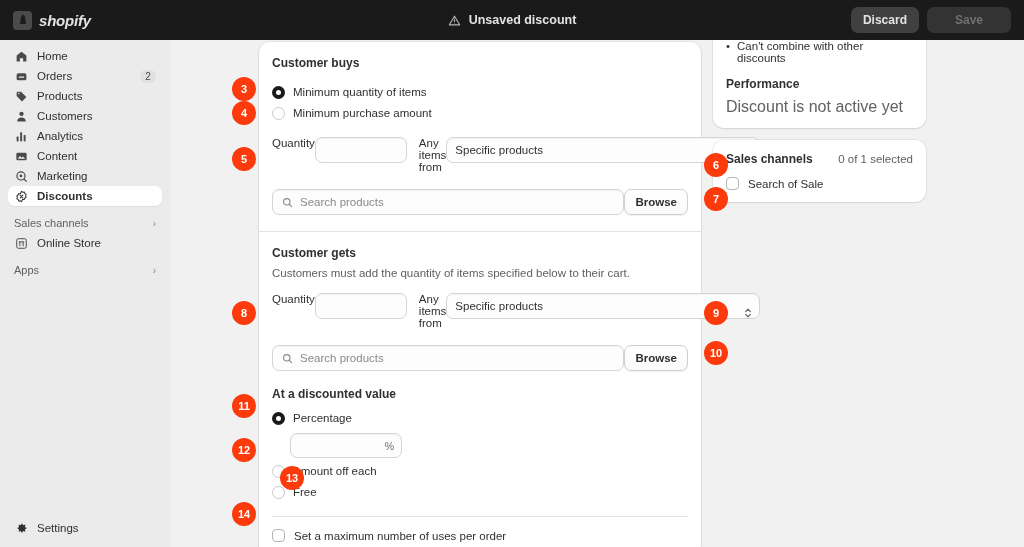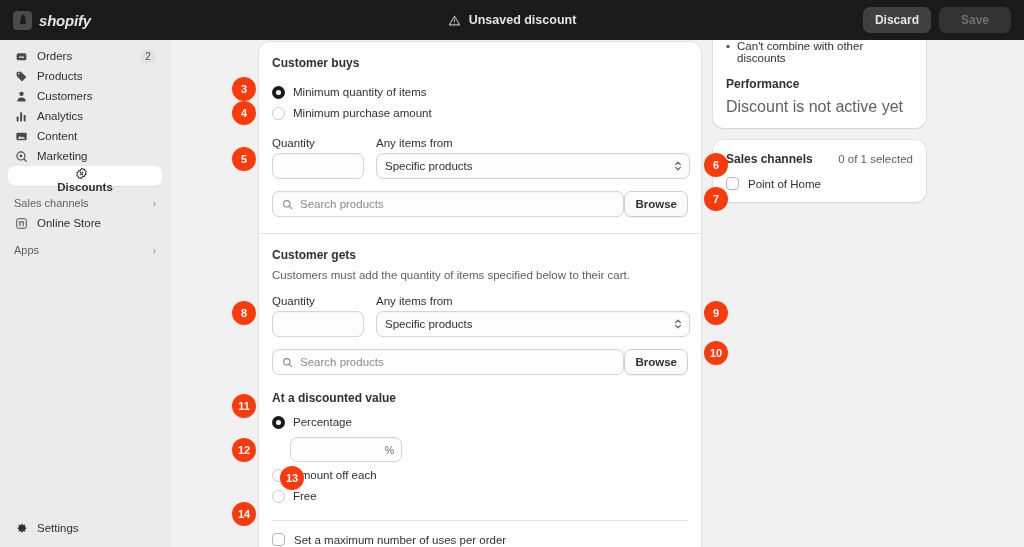--- a/index.html
+++ b/index.html
@@ -48,21 +48,21 @@
   .btn-discard {
     background: #404040; color: #e3e3e3;
     font-size: 12px; font-weight: bold;
     border: none; border-radius: 7px;
     padding: 6px 12px; cursor: pointer;
   }
   .btn-save {
     background: #333333; color: #707070;
     font-size: 12px; font-weight: bold;
     border: none; border-radius: 7px;
-    padding: 6px 22px; cursor: default;
+    padding: 6px 28px; cursor: default;
   }
 
   
   .leftnav {
     position: absolute; top: 40px; left: 0;
     width: 170px; height: 507px;
     background: #ebebeb;
     padding: 6px 8px 0 8px;
   }
   .nav-item {
@@ -70,21 +70,20 @@
     height: 20px; margin-bottom: 0px;
     padding: 0 6px; border-radius: 7px;
     cursor: pointer;
     font-size: 11.5px; color: #303030;
     position: relative;
   }
   .nav-spacer-sm { height: 7px; }
   .nav-item.active {
     background: #ffffff; font-weight: bold;
     box-shadow: 0 1px 1px rgba(0,0,0,0.06);
-    flex-direction: column;
   }
   .nav-ico {
     width: 15px; height: 15px; margin-right: 8px;
     flex: 0 0 15px;
     display: flex; align-items: center; justify-content: center;
   }
   .nav-label { flex: 1; white-space: nowrap; }
   .nav-badge {
     background: #e0e0e0; color: #4a4a4a;
     font-size: 10px; border-radius: 6px;
@@ -139,21 +138,21 @@
     flex: 0 0 13px; position: relative;
   }
   .radio.on {
     border: 4px solid #1a1a1a; background: #ffffff;
   }
   .radio-lbl { font-size: 11.5px; color: #303030; }
 
   .fields-row {
     display: flex; gap: 12px; margin-top: 14px;
   }
-  .fld { display: flex; flex-direction: column; }
+  .fld { display: flex; flex-direction: row; }
   .fld-lbl {
     font-size: 11.5px; color: #303030; margin-bottom: 4px;
   }
   .txtinput {
     height: 26px; border: 1px solid #d4d4d4;
     border-radius: 7px; background: #fdfdfd;
     font-size: 11.5px; color: #303030;
     padding: 0 8px; outline: none;
     font-family: "Liberation Sans", sans-serif;
     box-shadow: inset 0 1px 1px rgba(0,0,0,0.04);
@@ -298,20 +297,28 @@
       <span class="unsaved-label">Unsaved discount</span>
     </div>
     <div class="topbar-actions">
       <button class="btn-discard">Discard</button>
       <button class="btn-save">Save</button>
     </div>
   </div>
 
   <div class="leftnav">
 
+    <div class="nav-item">
+      <span class="nav-ico">
+        <svg width="13" height="13" viewBox="0 0 24 24" fill="#4a4a4a">
+            <path d="M12 3 3 10v11h6v-6h6v6h6V10z"></path>
+          </svg>
+      </span>
+      <span class="nav-label">Home</span>
+    </div>
 
     <div class="nav-item">
       <span class="nav-ico">
         <svg width="13" height="13" viewBox="0 0 24 24" fill="#4a4a4a">
             <rect x="3" y="6" width="18" height="13" rx="3"></rect>
             <rect x="7" y="12" width="10" height="2.4" rx="1.2" fill="#ebebeb"></rect>
           </svg>
       </span>
       <span class="nav-label">Orders</span>
       <span class="nav-badge">2</span>
@@ -543,21 +550,21 @@
         <div class="side-body">Discount is not active yet</div>
       </div>
 
       <div class="side-card two">
         <div class="side-hdr-row">
           <span class="side-h" style="margin-bottom:0">Sales channels</span>
           <span class="side-meta">0 of 1 selected</span>
         </div>
         <div class="pos-row">
           <span class="chkbox"></span>
-          <span class="chk-lbl">Point of Home</span>
+          <span class="chk-lbl">Search of Sale</span>
         </div>
       </div>
     </div>
   </div>
 
   <div id="badges">
       <div class="badge" style="left: 232px; top: 77px; background: rgb(252, 58, 12);">3</div>
       <div class="badge" style="left: 232px; top: 101px; background: rgb(252, 58, 12);">4</div>
       <div class="badge" style="left: 232px; top: 147px; background: rgb(252, 58, 12);">5</div>
       <div class="badge" style="left: 704px; top: 153px; background: rgb(252, 58, 12);">6</div>

